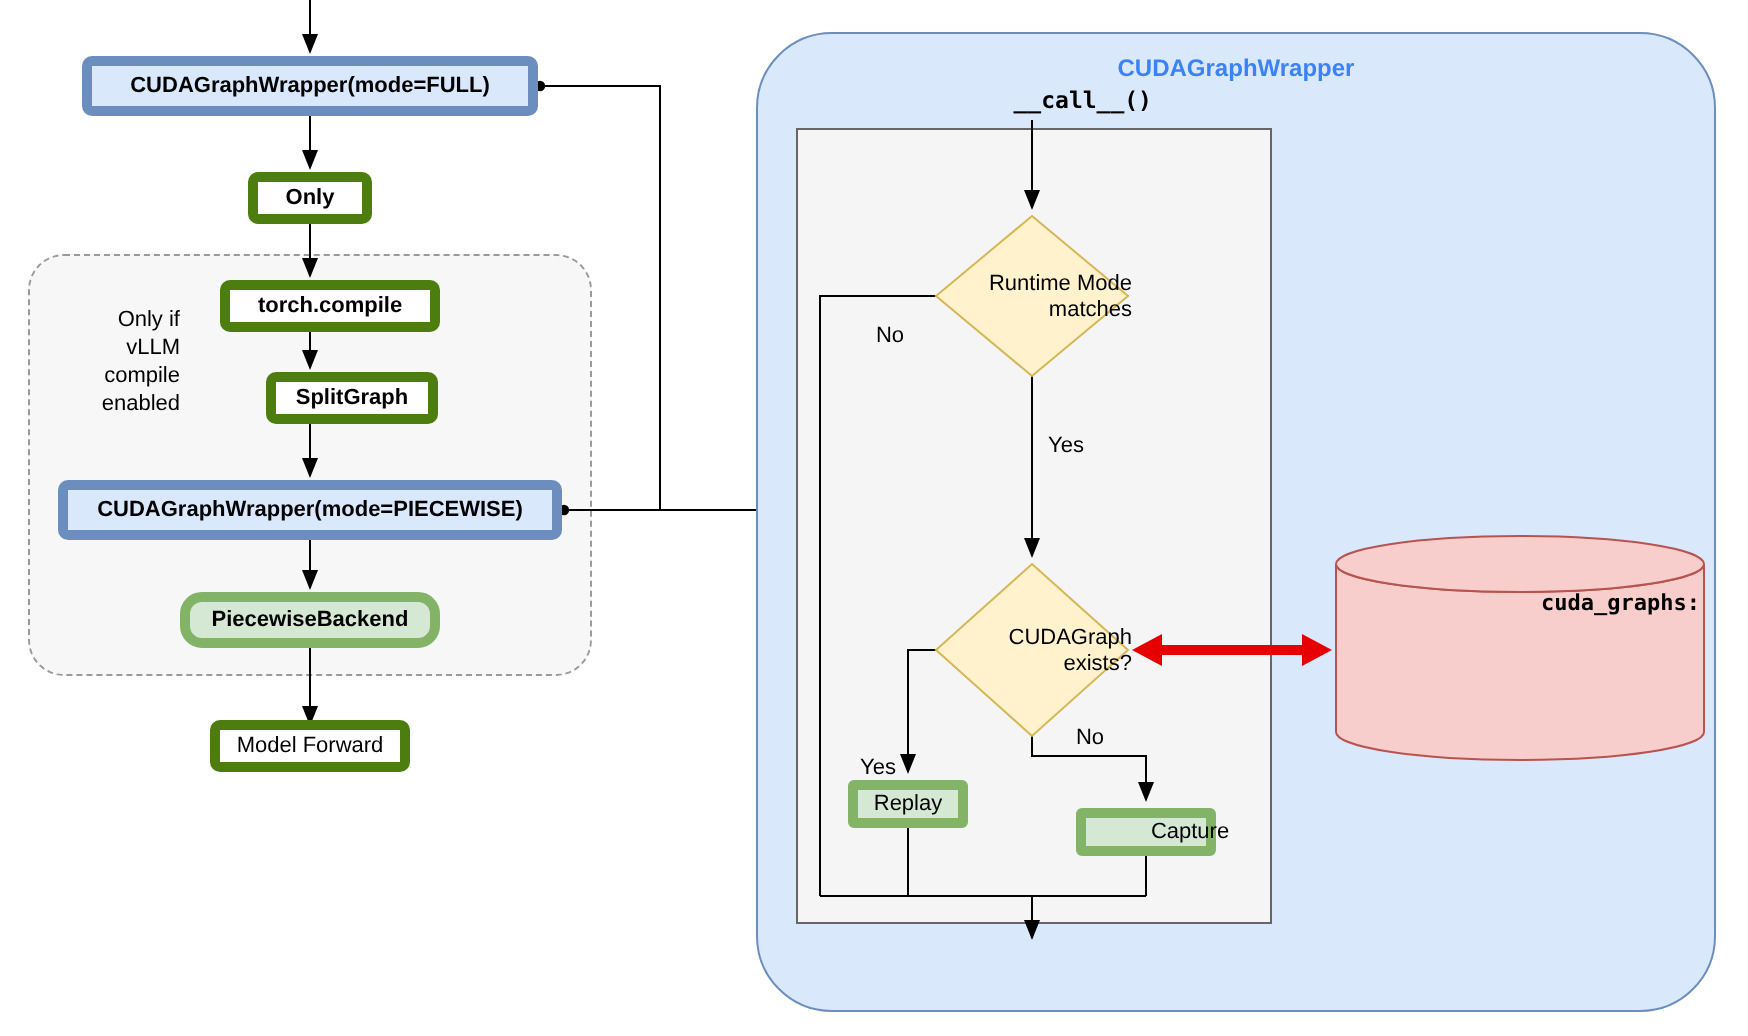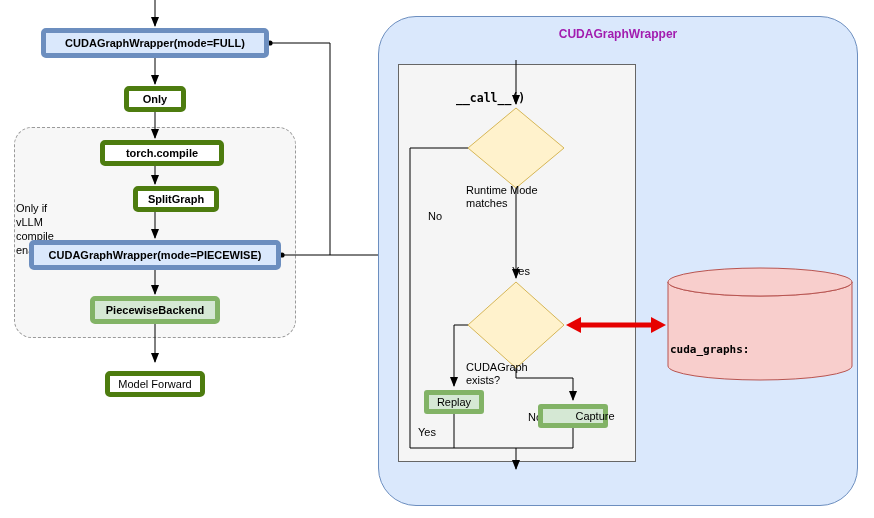--- a/index.html
+++ b/index.html
@@ -30,27 +30,27 @@
     position:absolute;left:378px;top:16px;width:480px;height:490px;
     background:#dae8fc;border:1px solid #6c8ebf;border-radius:38px;
     box-sizing:border-box;
   }
   .gray-panel{
     position:absolute;left:398px;top:64px;width:238px;height:398px;
     background:#f5f5f5;border:1px solid #666666;
     box-sizing:border-box;
   }
   .label{
-    position:absolute;font-size:11px;color:#000;text-align:left;line-height:13px;margin-top:48px;
+    position:absolute;font-size:11px;color:#000;text-align:right;line-height:13px;
   }
   .multiline{white-space:pre-line;}
   .mono{font-family:"DejaVu Sans Mono", monospace;}
   .panel-title{
     position:absolute;left:378px;top:27px;width:480px;
-    text-align:center;font-size:12px;font-weight:bold;color:#a21caf;
+    text-align:center;font-size:12px;font-weight:bold;color:#3b82f6;
   }
   .note{line-height:14px;}
 </style>
 </head>
 <body>
 
 <div class="canvas">
 
   <div class="dashed-group"></div>
   <div class="blue-panel"></div>
@@ -100,29 +100,29 @@
 
   <div class="node blue bold" style="left:41px;top:28px;width:228px;height:30px;">CUDAGraphWrapper(mode=FULL)</div>
 
   <div class="node bold" style="left:124px;top:86px;width:62px;height:26px;">Only</div>
 
   <div class="label multiline note" style="left:16px;top:153px;width:74px;">Only if
 vLLM
 compile
 enabled</div>
 
-  <div class="node bold" style="left:100px;top:140px;width:124px;height:26px;">torch.compile</div>
+  <div class="node bold" style="left:110px;top:140px;width:110px;height:26px;">torch.compile</div>
 
   <div class="node bold" style="left:112px;top:186px;width:86px;height:26px;margin-left:21px;">SplitGraph</div>
 
   <div class="node blue bold" style="left:29px;top:240px;width:252px;height:30px;">CUDAGraphWrapper(mode=PIECEWISE)</div>
 
-  <div class="node green bold" style="left:90px;top:296px;width:130px;height:28px;">PiecewiseBackend</div>
+  <div class="node green bold" style="left:90px;top:296px;width:130px;height:28px;border-radius:11px;">PiecewiseBackend</div>
 
-  <div class="node" style="left:105px;top:371px;width:100px;height:26px;">Model Forward</div>
+  <div class="node" style="left:105px;top:360px;width:100px;height:26px;">Model Forward</div>
 
   <div class="label mono bold" style="left:456px;top:44px;width:120px;font-size:11.5px;">__call__()</div>
 
   <div class="label multiline" style="left:466px;top:136px;width:100px;">Runtime Mode
 matches</div>
 
   <div class="label" style="left:428px;top:162px;width:24px;">No</div>
 
   <div class="label" style="left:512px;top:217px;width:30px;">Yes</div>
 

